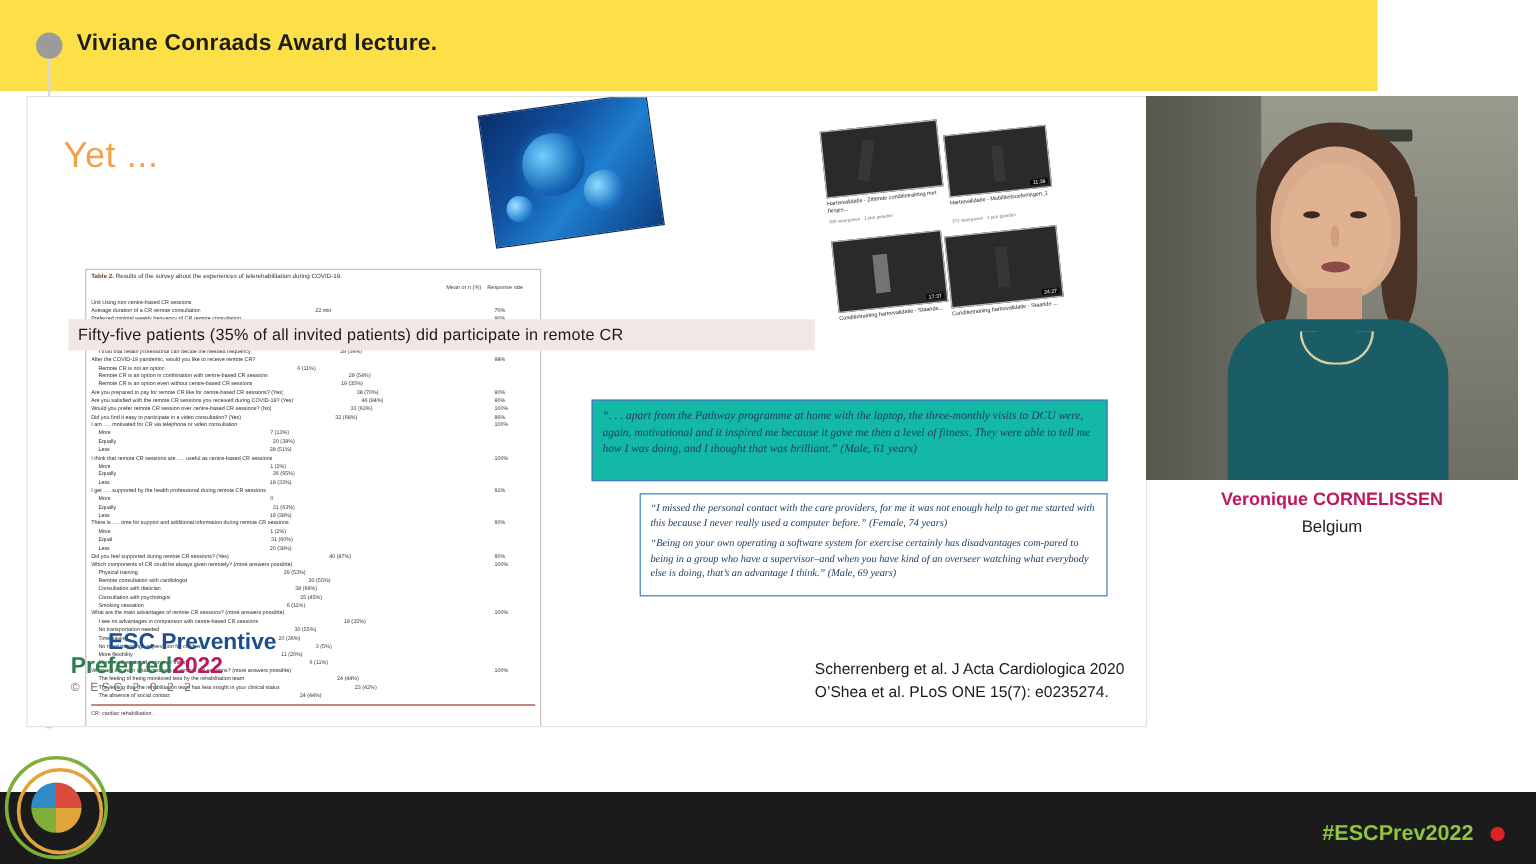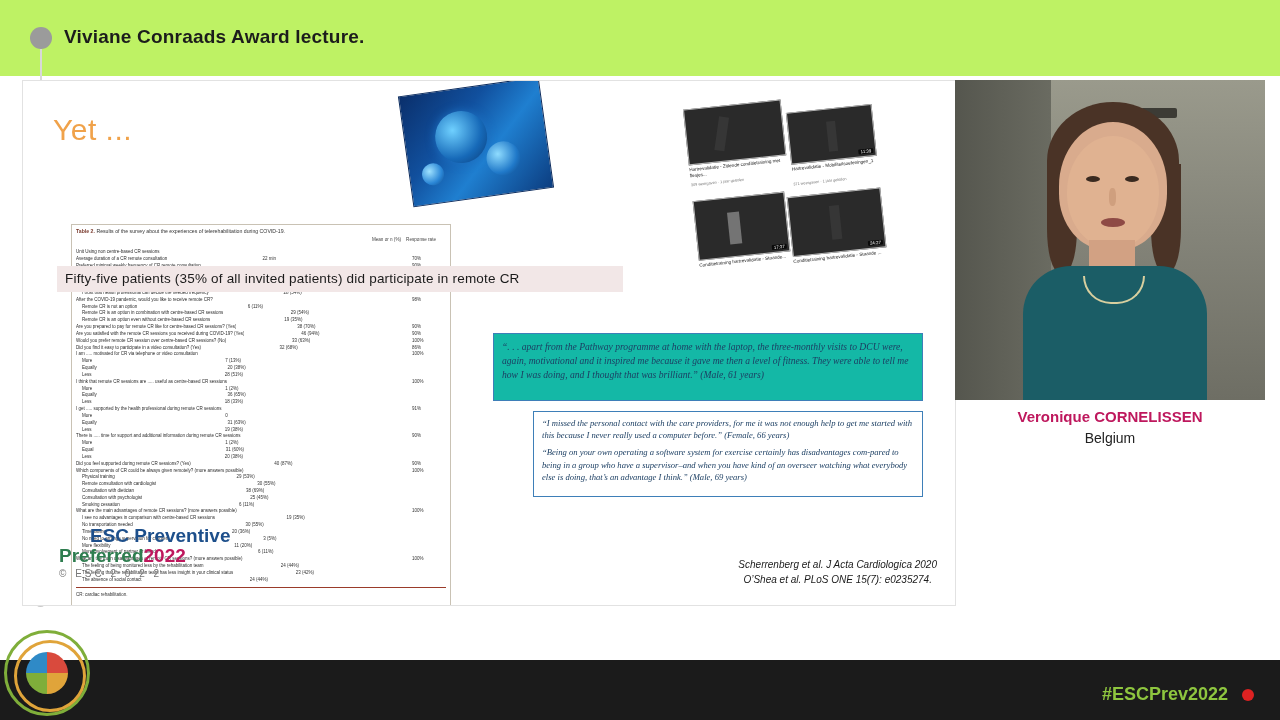--- a/index.html
+++ b/index.html
@@ -1,20 +1,20 @@
 <!DOCTYPE html>
 <html><head>
 <meta charset="utf-8">
 <style>
   html,body{margin:0;padding:0;background:#ffffff;}
   body{width:1280px;height:720px;overflow:hidden;font-family:"Liberation Sans",sans-serif;color:#111;}
   .stage{position:relative;width:1280px;height:720px;background:#ffffff;}
 
   
-  .hdr{position:absolute;left:0;top:0;width:1280px;height:76px;background:#bef264;}
+  .hdr{position:absolute;left:0;top:0;width:1148px;height:76px;background:#fde047;}
   .hdr-dot{position:absolute;left:30px;top:27px;width:22px;height:22px;border-radius:50%;background:#9b9b9b;}
   .hdr-title{position:absolute;left:64px;top:26px;font-size:19px;font-weight:bold;color:#1c1c1c;letter-spacing:.2px;}
   .hdr-rail{position:absolute;left:40px;top:49px;width:2px;height:530px;background:#d8d8d8;}
 
   
   .slide{position:absolute;left:22px;top:80px;width:932px;height:524px;background:#ffffff;border:1px solid #e2e2e2;overflow:hidden;}
   .yet{position:absolute;left:30px;top:32px;font-size:30px;color:#f0a24a;font-weight:normal;letter-spacing:.5px;}
 
   
   .virus{position:absolute;left:382px;top:5px;width:140px;height:110px;transform:rotate(-8deg);
@@ -35,21 +35,21 @@
   .tbl-lines{position:absolute;left:4px;top:24px;right:4px;bottom:18px;}
   .row{display:flex;justify-content:space-between;font-size:4.5px;line-height:1.52;color:#2a2a2a;}
   .row .lbl{white-space:nowrap;overflow:hidden;}
   .row .v1c{width:54px;text-align:left;color:#333;}
   .row .v2c{width:34px;text-align:left;color:#333;}
   .row.ind1 .lbl{padding-left:6px;}
   .tbl-rule{border-top:1px solid #9a3b2a;margin:3px 0 2px 0;}
   .tbl-foot{font-size:4.5px;color:#333;padding-top:2px;}
 
   
-  .quote-bar{position:absolute;left:34px;top:185px;width:566px;height:26px;background:#f2e7e7;border:0;}
+  .quote-bar{position:absolute;left:34px;top:185px;width:622px;height:26px;background:#f2e7e7;border:0;}
   .quote-bar span{position:absolute;left:8px;top:5px;font-size:13.5px;color:#1a1a1a;letter-spacing:.2px;}
 
   
   .yt{position:absolute;left:672px;top:18px;width:192px;height:240px;transform:rotate(-6deg);}
   .yt .shot{position:absolute;background:#2a2a2a;border:1px solid #bbb;overflow:hidden;}
   .yt .cap{position:absolute;font-size:4.6px;color:#222;line-height:1.3;}
   .yt .sub{position:absolute;font-size:3.8px;color:#777;}
   .yt .dur{position:absolute;right:2px;bottom:2px;background:rgba(0,0,0,.75);color:#fff;font-size:4.4px;padding:0 2px;border-radius:1px;}
 
   .shotA{left:0;top:0;width:96px;height:54px;background:linear-gradient(180deg,#d9d2c7,#b9ae9d);}
@@ -63,21 +63,21 @@
   .tm1 p{margin:0;padding:6px 8px;font-family:"Liberation Serif",serif;font-style:italic;font-size:9.6px;line-height:1.45;color:#1c3f63;}
   .tm2{position:absolute;left:510px;top:330px;width:388px;height:84px;border:1px solid #3e7fb8;background:#fff;}
   .tm2 p{margin:0;padding:5px 8px 0 8px;font-family:"Liberation Serif",serif;font-style:italic;font-size:8.6px;line-height:1.42;color:#1c3f63;}
 
   
   .esc{position:absolute;left:36px;bottom:26px;}
   .esc .l1{font-size:19px;font-weight:bold;color:#1d4f8b;line-height:1.05;margin-left:31px;}
   .esc .l2{font-size:19px;font-weight:bold;color:#2e7d4f;line-height:1.05;}
   .esc .l2 i{font-style:normal;color:#be185d;}
   .esc .l3{font-size:10px;color:#777;letter-spacing:3px;margin-top:2px;}
-  .refs{position:absolute;right:18px;bottom:18px;text-align:center;font-size:10px;color:#1a1a1a;line-height:1.45;font-style:italic;}
+  .refs{position:absolute;right:18px;bottom:18px;text-align:left;font-size:13px;color:#1a1a1a;line-height:1.45;}
 
   
   .vid{position:absolute;left:955px;top:80px;width:310px;height:320px;overflow:hidden;background:#6c6d63;}
   .vbg{position:absolute;inset:0;background:linear-gradient(180deg,#9a9a8c 0%,#85857a 45%,#6e6e64 100%);}
   .vdoor{position:absolute;left:0;top:0;width:96px;height:320px;background:linear-gradient(90deg,#55564e,#6a6b61);}
   .vlamp{position:absolute;left:186px;top:28px;width:36px;height:10px;background:#3c3b35;border-radius:2px;}
   .vhead{position:absolute;left:104px;top:42px;width:108px;height:128px;border-radius:52% 52% 46% 46%;background:#d9ab8d;}
   .vhair{position:absolute;left:92px;top:22px;width:132px;height:118px;border-radius:56% 56% 40% 40%;background:#4a3326;}
   .vhair2{position:absolute;left:92px;top:84px;width:30px;height:108px;border-radius:0 0 40% 40%;background:#4a3326;}
   .vhair3{position:absolute;left:196px;top:84px;width:30px;height:108px;border-radius:0 0 40% 40%;background:#4a3326;}
@@ -419,21 +419,21 @@
         <div class="person" style="left:40px;top:12px;width:10px;height:34px;"></div>
         <div class="dur">24:27</div>
       </div>
       <div class="cap" style="left:94px;top:160px;width:92px;">Conditietraining hartrevalidatie - Staande ...</div>
     </div>
 
     <div class="tm1">
       <p>“. . . apart from the Pathway programme at home with the laptop, the three-monthly visits to DCU were, again, motivational and it inspired me because it gave me then a level of fitness. They were able to tell me how I was doing, and I thought that was brilliant.” (Male, 61 years)</p>
     </div>
     <div class="tm2">
-      <p>“I missed the personal contact with the care providers, for me it was not enough help to get me started with this because I never really used a computer before.” (Female, 66 years)</p>
+      <p>“I missed the personal contact with the care providers, for me it was not enough help to get me started with this because I never really used a computer before.” (Female, 74 years)</p>
       <p>“Being on your own operating a software system for exercise certainly has disadvantages com-pared to being in a group who have a supervisor–and when you have kind of an overseer watching what everybody else is doing, that’s an advantage I think.” (Male, 69 years)</p>
     </div>
 
     <div class="esc">
       <div class="l1">ESC Preventive</div>
       <div class="l2"><span>Preferred</span><i>2022</i></div>
       <div class="l3">© ESC 2 0 2 2</div>
     </div>
 
     <div class="refs">

